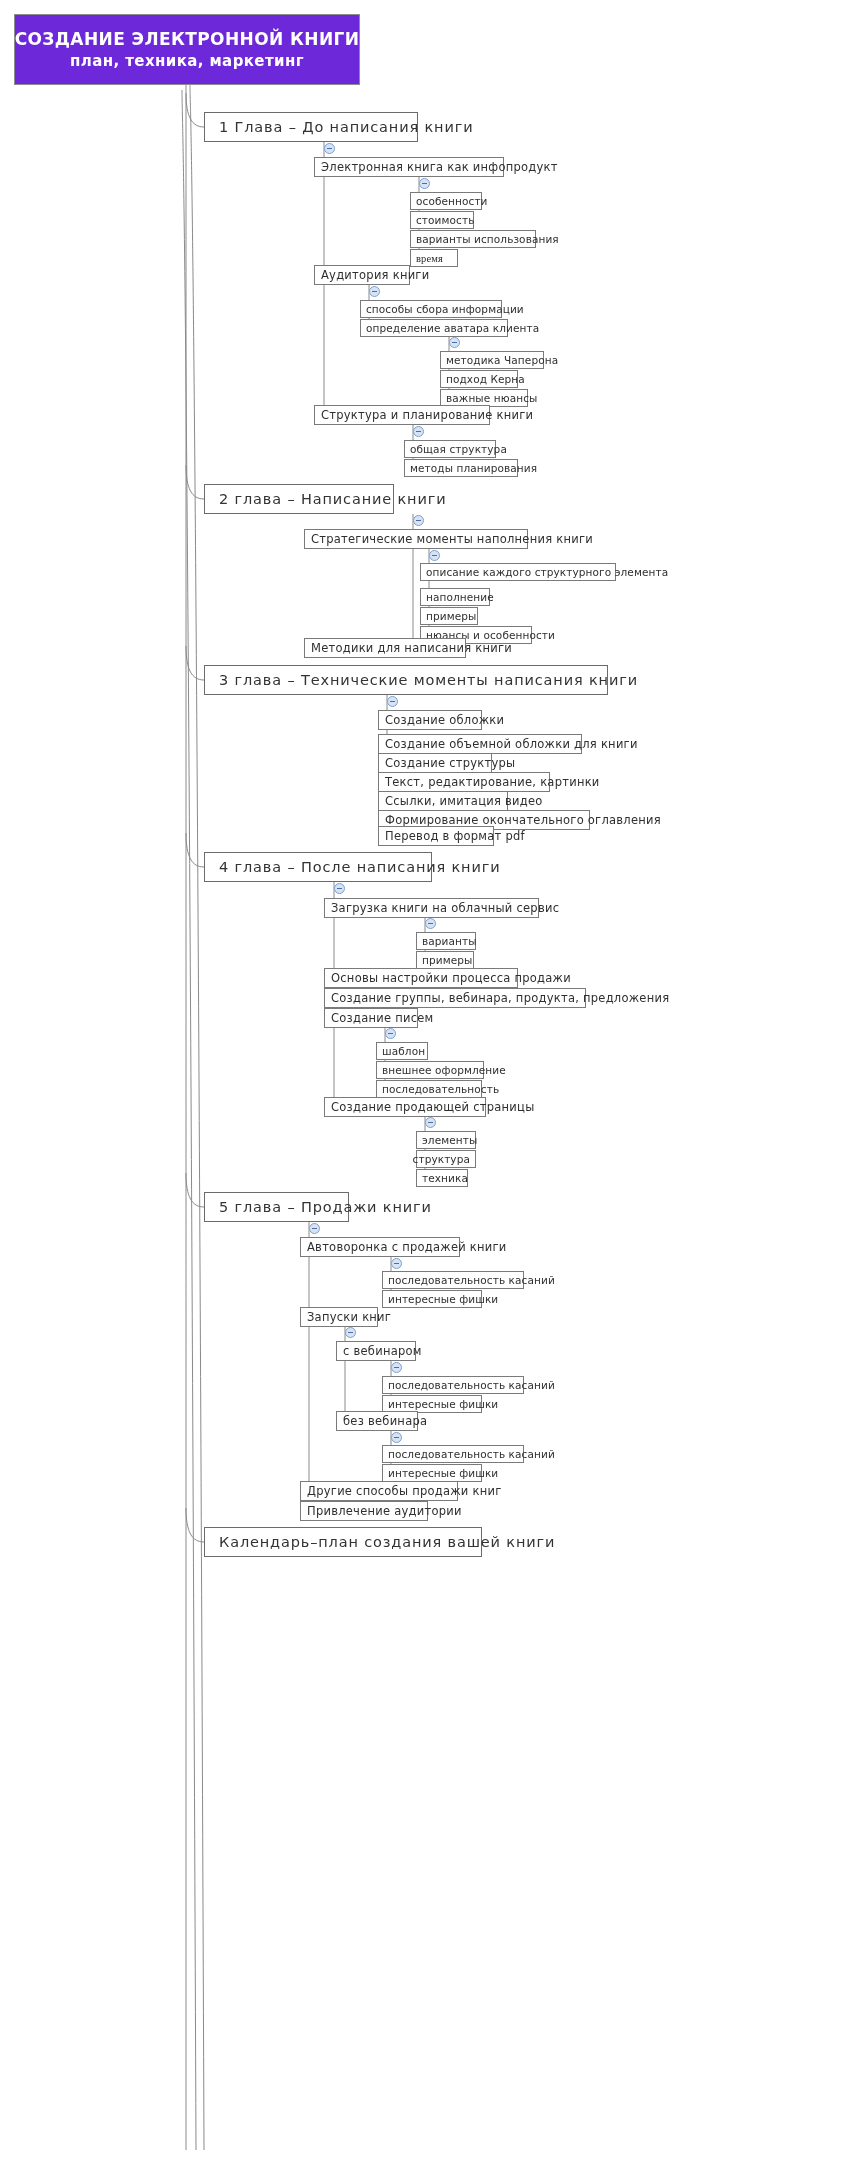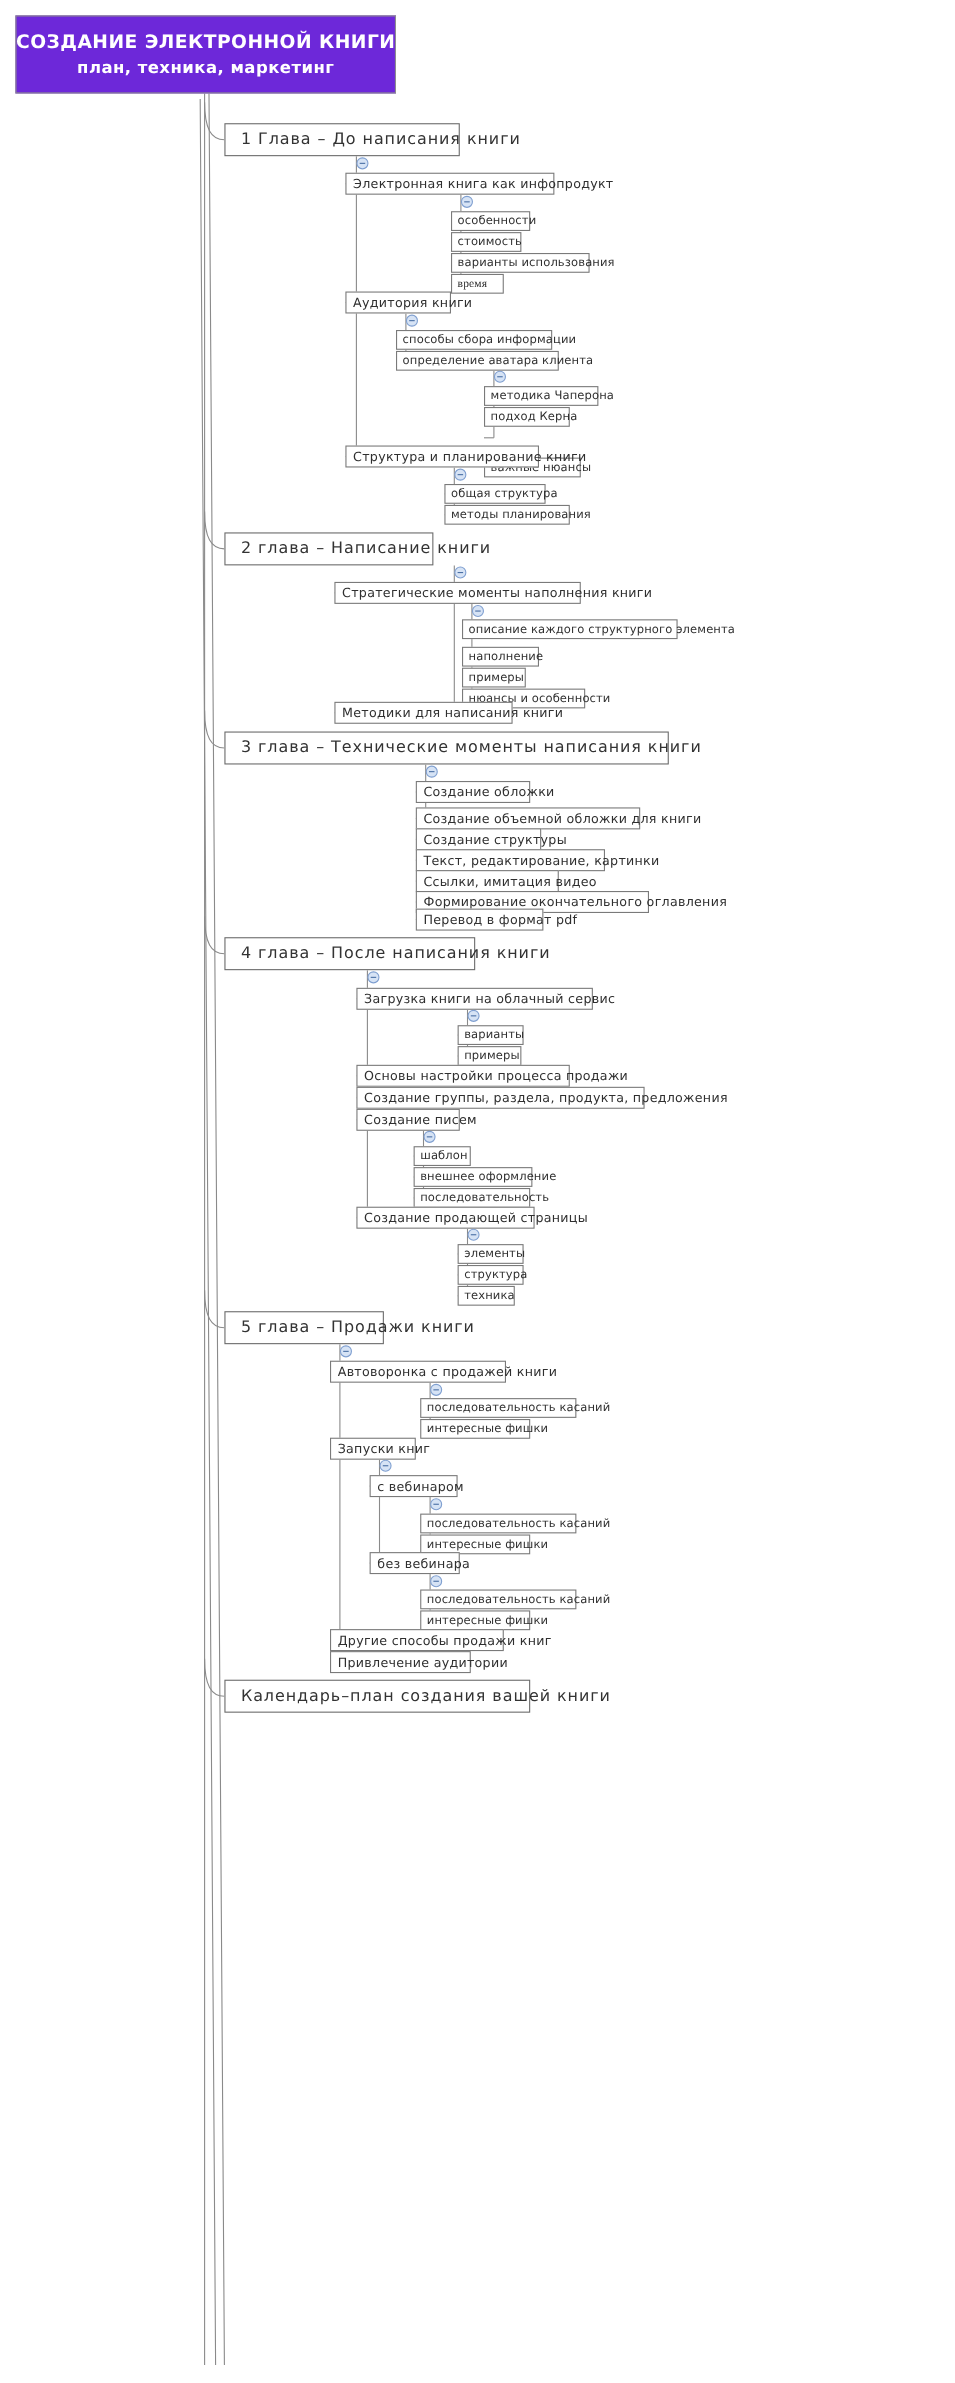--- a/index.html
+++ b/index.html
@@ -172,21 +172,21 @@
       </div>
       <div class="node lv3" style="left: 360px; top: 319px; width: 148px;">
         <span>определение аватара клиента</span>
       </div>
       <div class="node lv3" style="left: 440px; top: 351px; width: 104px;">
         <span>методика Чаперона</span>
       </div>
       <div class="node lv3" style="left: 440px; top: 370px; width: 78px;">
         <span>подход Керна</span>
       </div>
-      <div class="node lv3" style="left: 440px; top: 389px; width: 88px; margin-top: 27px;">
+      <div class="node lv3" style="left: 440px; top: 389px; width: 88px;">
         <span>важные нюансы</span>
       </div>
       <div class="node lv2" style="left: 314px; top: 405px; width: 176px;">
         <span>Структура и планирование книги</span>
       </div>
       <div class="node lv3" style="left: 404px; top: 440px; width: 92px;">
         <span>общая структура</span>
       </div>
       <div class="node lv3" style="left: 404px; top: 459px; width: 114px;">
         <span>методы планирования</span>
@@ -245,41 +245,41 @@
       <div class="node lv3" style="left: 416px; top: 932px; width: 60px;">
         <span>варианты</span>
       </div>
       <div class="node lv3" style="left: 416px; top: 951px; width: 58px;">
         <span>примеры</span>
       </div>
       <div class="node lv2" style="left: 324px; top: 968px; width: 194px;">
         <span>Основы настройки процесса продажи</span>
       </div>
       <div class="node lv2" style="left: 324px; top: 988px; width: 262px;">
-        <span>Создание группы, раздела, продукта, предложения</span>
+        <span>Создание группы, вебинара, продукта, предложения</span>
       </div>
       <div class="node lv2" style="left: 324px; top: 1008px; width: 94px;">
         <span>Создание писем</span>
       </div>
       <div class="node lv3" style="left: 376px; top: 1042px; width: 52px;">
         <span>шаблон</span>
       </div>
       <div class="node lv3" style="left: 376px; top: 1061px; width: 108px;">
         <span>внешнее оформление</span>
       </div>
       <div class="node lv3" style="left: 376px; top: 1080px; width: 106px;">
         <span>последовательность</span>
       </div>
       <div class="node lv2" style="left: 324px; top: 1097px; width: 162px;">
         <span>Создание продающей страницы</span>
       </div>
       <div class="node lv3" style="left: 416px; top: 1131px; width: 60px;">
         <span>элементы</span>
       </div>
-      <div class="node lv3" style="left: 416px; top: 1150px; width: 60px;">
+      <div class="node lv3" style="left: 416px; top: 1150px; width: 60px; justify-content: flex-end;">
         <span>структура</span>
       </div>
       <div class="node lv3" style="left: 416px; top: 1169px; width: 52px;">
         <span>техника</span>
       </div>
       <div class="node lv1" style="left: 204px; top: 1192px; width: 145px;">
         <span>5 глава – Продажи книги</span>
       </div>
       <div class="node lv2" style="left: 300px; top: 1237px; width: 160px;">
         <span>Автоворонка с продажей книги</span>

